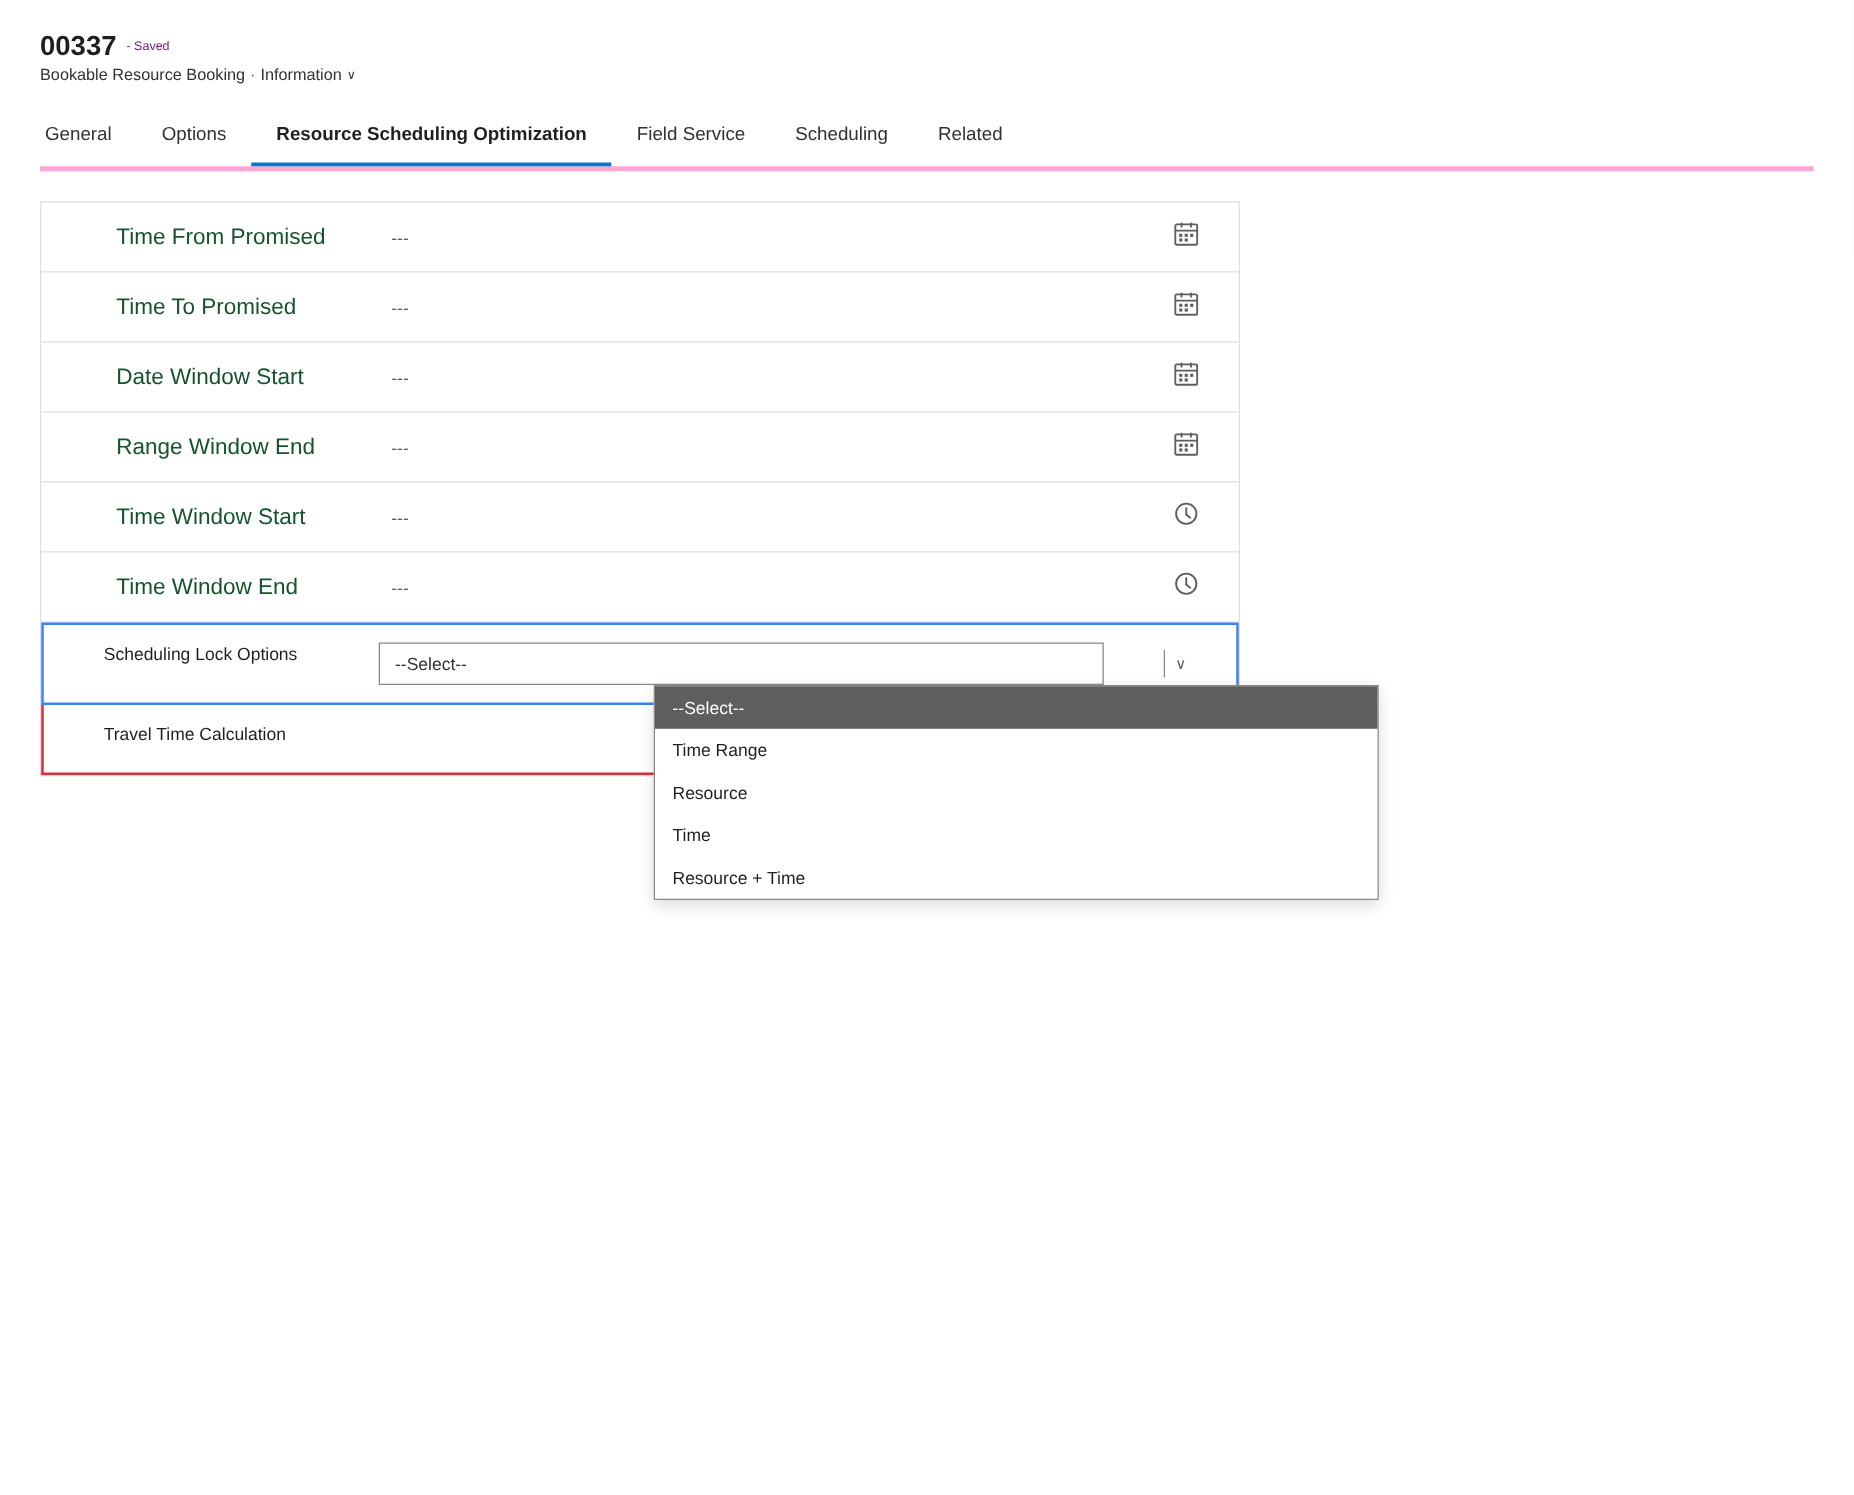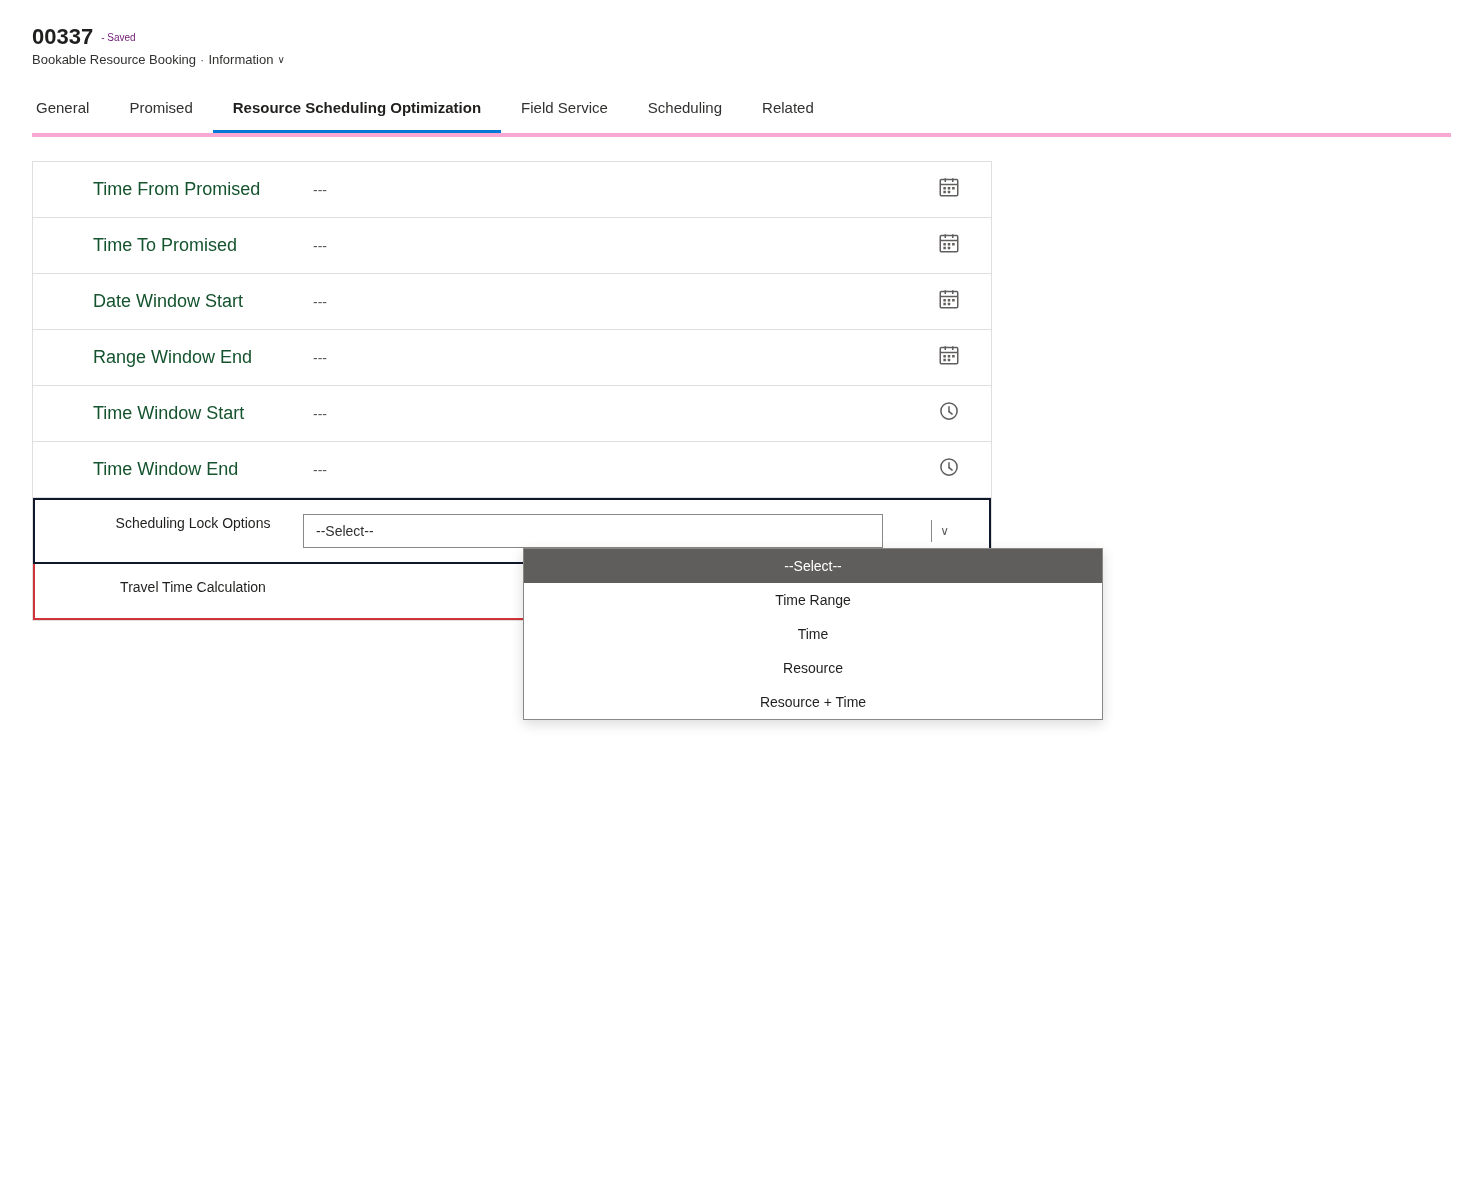--- a/index.html
+++ b/index.html
@@ -178,21 +178,20 @@
     .dropdown-option.selected {
       background: #605e5c;
       color: #ffffff;
     }
     .travel-row {
       border: 2px solid #d13438;
       border-top: none;
       align-items: flex-start;
       padding-top: 14px;
       padding-bottom: 14px;
-      text-align: center;
     }
     .travel-label {
       width: 220px;
       min-width: 220px;
       font-size: 14px;
       color: #201f1e;
       line-height: 1.4;
     }
     .icon-svg {
       width: 20px;
@@ -214,21 +213,21 @@
       <span class="separator">·</span>
       <span class="current">
         <span>Information</span>
         <span class="chevron">∨</span>
       </span>
     </div>
   </div>
 
   <div class="tabs-bar">
     <div class="tab-item">General</div>
-    <div class="tab-item">Promised</div>
+    <div class="tab-item">Options</div>
     <div class="tab-item active">Resource Scheduling Optimization</div>
     <div class="tab-item">Field Service</div>
     <div class="tab-item">Scheduling</div>
     <div class="tab-item">Related</div>
   </div>
 
   <div class="form-section">
 
     <div class="form-row">
       <div class="field-label">Time From Promised</div>
@@ -319,35 +318,35 @@
       <div class="field-value">---</div>
       <div class="field-icon">
         <svg class="icon-svg" viewBox="0 0 16 16" fill="none" xmlns="http://www.w3.org/2000/svg">
           <circle cx="8" cy="8" r="6.5" stroke="#605e5c" stroke-width="1.2"></circle>
           <line x1="8" y1="4.5" x2="8" y2="8.5" stroke="#605e5c" stroke-width="1.2" stroke-linecap="round"></line>
           <line x1="8" y1="8.5" x2="10.5" y2="10.5" stroke="#605e5c" stroke-width="1.2" stroke-linecap="round"></line>
         </svg>
       </div>
     </div>
 
-    <div class="form-row lock-row" style="border: 2px solid #0f172a; position: relative; text-align: center;">
+    <div class="form-row lock-row" style="border: 2px solid #3b82f6; position: relative;">
       <div class="lock-label">
         <span>Scheduling Lock Options</span>
       </div>
       <div class="select-wrapper">
         <div class="select-box">
           <span>--Select--</span>
         </div>
         <span class="select-chevron">∨</span>
 
         <div class="dropdown-container">
           <div class="dropdown-option selected">--Select--</div>
           <div class="dropdown-option">Time Range</div>
+          <div class="dropdown-option">Resource</div>
           <div class="dropdown-option">Time</div>
-          <div class="dropdown-option">Resource</div>
           <div class="dropdown-option">Resource + Time</div>
         </div>
       </div>
     </div>
 
     <div class="form-row travel-row" style="border: 2px solid #d13438; border-top: none;">
       <div class="travel-label">
         <span>Travel Time Calculation</span>
       </div>
       <div class="field-value"></div>

